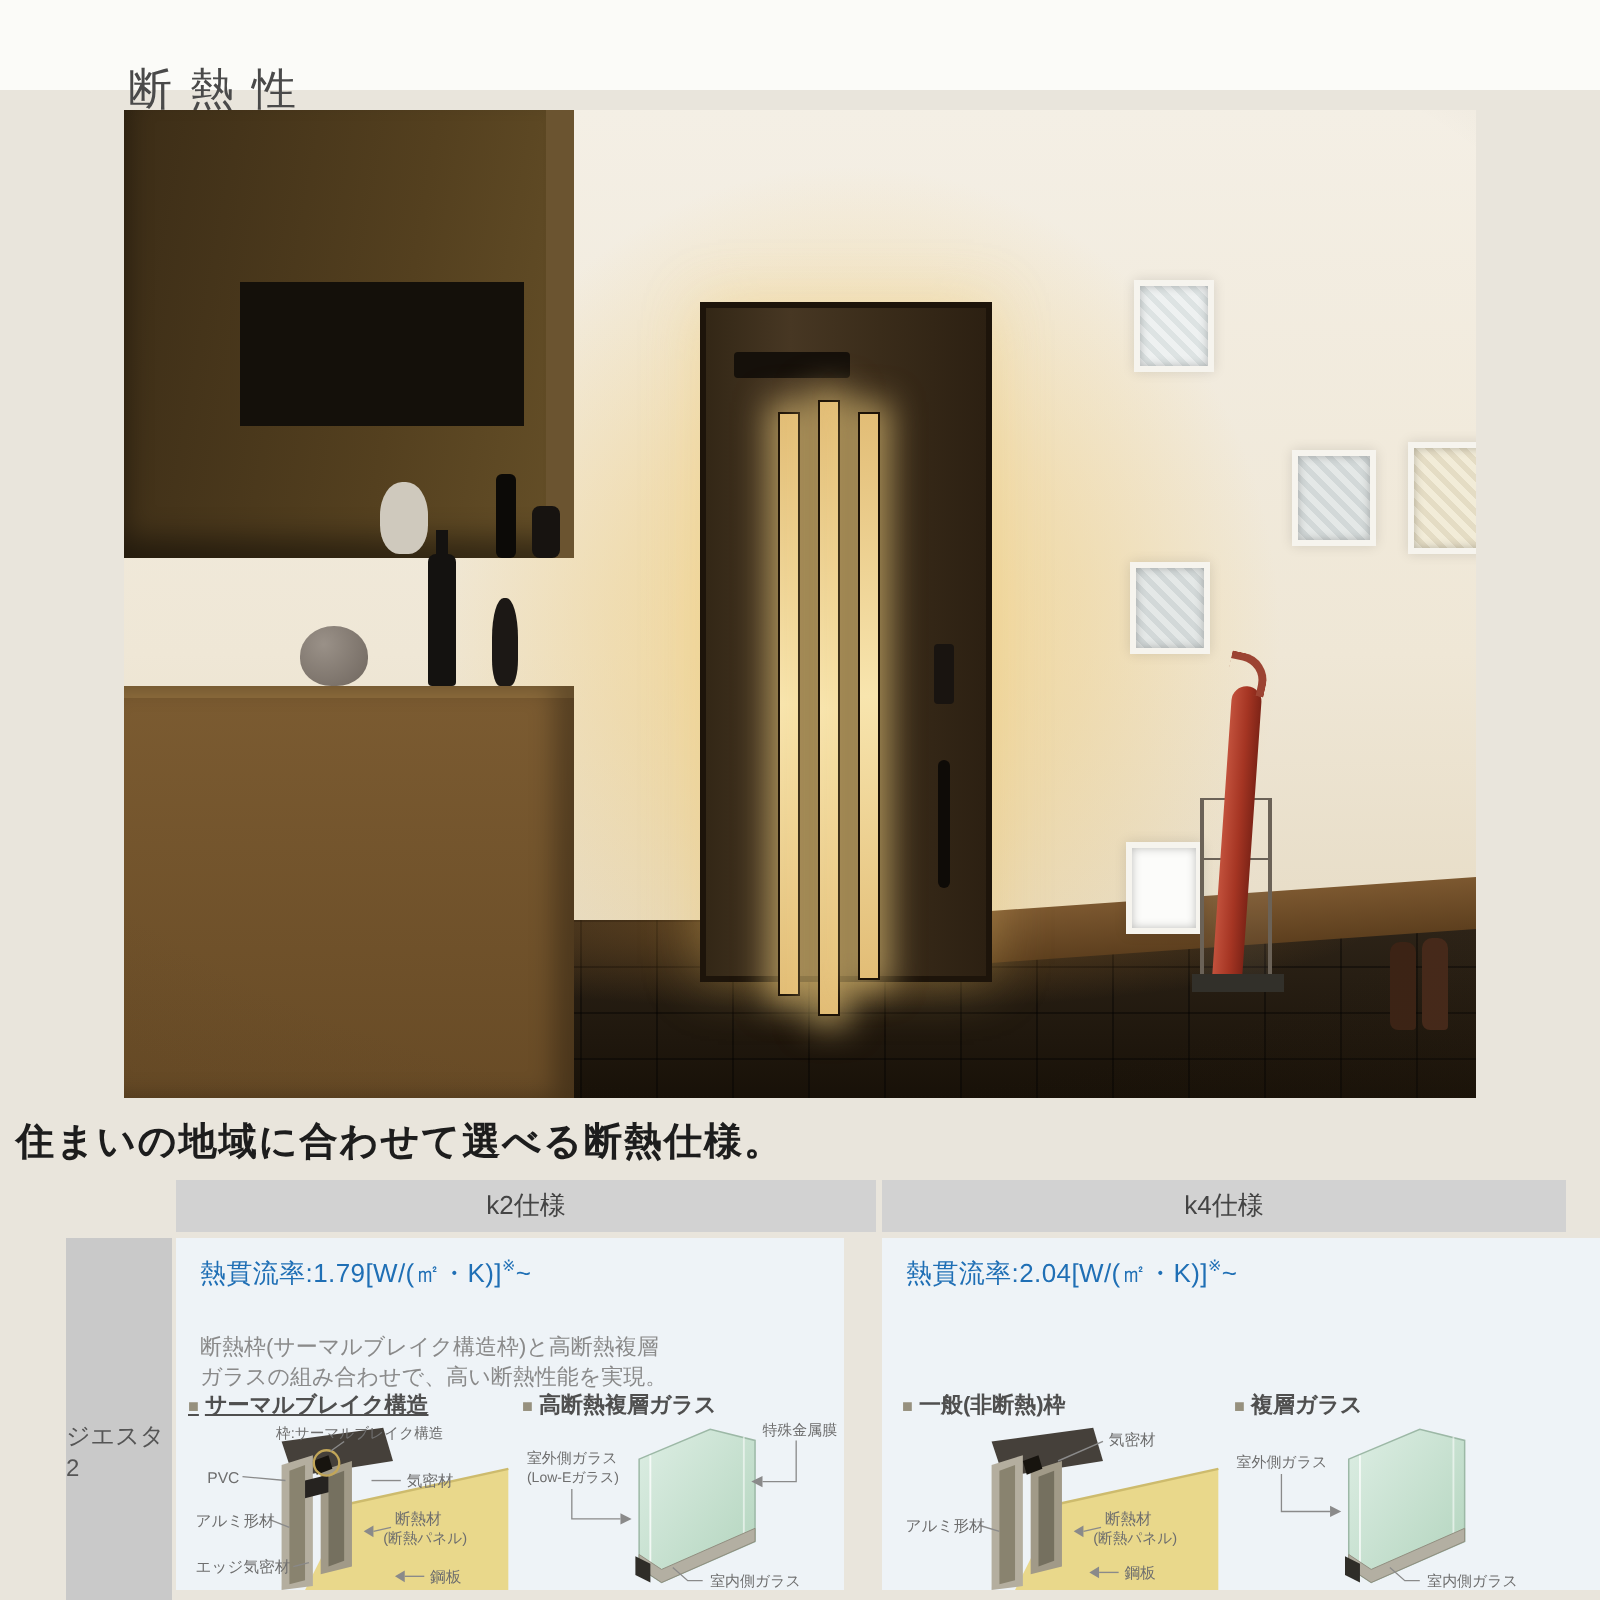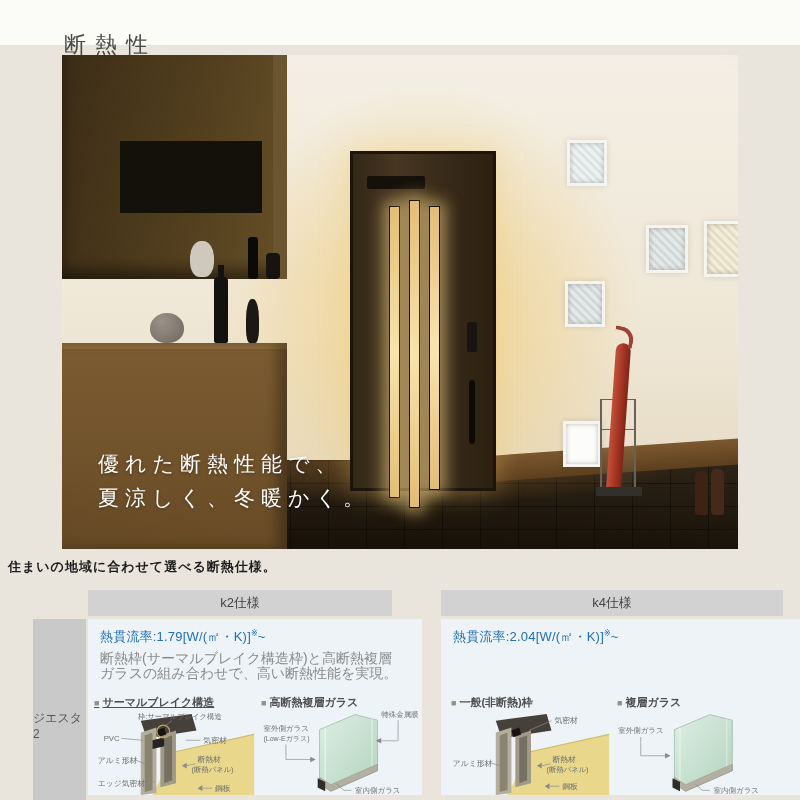--- a/index.html
+++ b/index.html
@@ -74,36 +74,36 @@
   .umbrella{left:549px;top:288px;width:15px;height:150px;border-radius:8px 8px 3px 3px;
         background:linear-gradient(90deg,#c2513c,#a53523 55%,#7e2417);transform:rotate(4deg);}
   .umb-hook{left:552px;top:272px;width:16px;height:16px;border:4px solid #9c4433;border-bottom:none;border-left:none;border-radius:0 14px 0 0;transform:rotate(12deg);}
   .boot-a{left:633px;top:416px;width:13px;height:44px;background:#3c2315;border-radius:5px 5px 2px 4px;}
   .boot-b{left:649px;top:414px;width:13px;height:46px;background:#46291a;border-radius:5px 5px 2px 4px;}
 
   .hero-caption{left:36px;top:392px;color:#ffffff;font-size:21px;letter-spacing:6px;line-height:34px;
         text-shadow:0 1px 3px rgba(0,0,0,.35);}
 
   
-  .section-heading{left:8px;top:558px;font-size:13px;font-weight:bold;color:#1d1d1d;letter-spacing:1px;}
+  .section-heading{left:8px;top:558px;font-size:19px;font-weight:bold;color:#1d1d1d;letter-spacing:1px;}
 
   
   .hdr-cell{top:590px;height:26px;background:#d2d2d2;color:#444;font-size:13px;
         display:flex;align-items:center;justify-content:center;}
-  .hdr-k2{left:88px;width:304px;}
+  .hdr-k2{left:88px;width:350px;}
   .hdr-k4{left:441px;width:342px;}
   .side-cell{left:33px;top:619px;width:53px;height:212px;background:#c9c9c9;color:#555;font-size:12px;
         display:flex;align-items:center;justify-content:center;}
   .body-cell{top:619px;height:176px;background:#eef3f7;}
   .cell-k2{left:88px;width:334px;}
   .cell-k4{left:441px;width:406px;}
 
   .uvalue{position:absolute;left:12px;top:9px;font-size:13px;color:#1f6fb5;letter-spacing:.2px;}
   .uvalue sup{font-size:8px;}
-  .desc{position:absolute;left:12px;top:32px;font-size:14px;color:#8a8a8a;line-height:15px;}
+  .desc{position:absolute;left:12px;top:48px;font-size:11px;color:#8a8a8a;line-height:15px;}
 
   .diagram-title{position:absolute;top:76px;font-size:11px;font-weight:bold;color:#4f4f4f;}
   .diagram-title .bullet{color:#96907e;font-size:9px;margin-right:3px;}
   .dt-frame{left:6px;text-decoration:underline;}
   .dt-glass-k2{left:173px;}
   .dt-frame-k4{left:10px;text-align:right;}
   .dt-glass-k4{left:176px;}
 
   .diag-svg{position:absolute;top:90px;}
   .svg-frame-k2{left:6px;}
@@ -153,24 +153,20 @@
   <div class="abs bottle-tall"></div>
   <div class="abs vase-small"></div>
   <div class="abs umb-stand"></div>
   <div class="abs umb-stand-mid"></div>
   <div class="abs umbrella"></div>
   <div class="abs umb-hook"></div>
   <div class="abs umb-base"></div>
   <div class="abs boot-a"></div>
   <div class="abs boot-b"></div>
   <div class="abs hero-vignette"></div>
-  <div class="abs hero-caption">
-    <div>優れた断熱性能で、</div>
-    <div>夏涼しく、冬暖かく。</div>
-  </div>
 </div>
 
 <div class="abs section-heading">住まいの地域に合わせて選べる断熱仕様。</div>
 
 <div class="abs hdr-cell hdr-k2">k2仕様</div>
 <div class="abs hdr-cell hdr-k4">k4仕様</div>
 <div class="abs side-cell">ジエスタ2</div>
 
 <div class="abs body-cell cell-k2">
   <div class="uvalue"><span>熱貫流率:1.79[W/(㎡・K)]</span><sup>※</sup><span>~</span></div>

